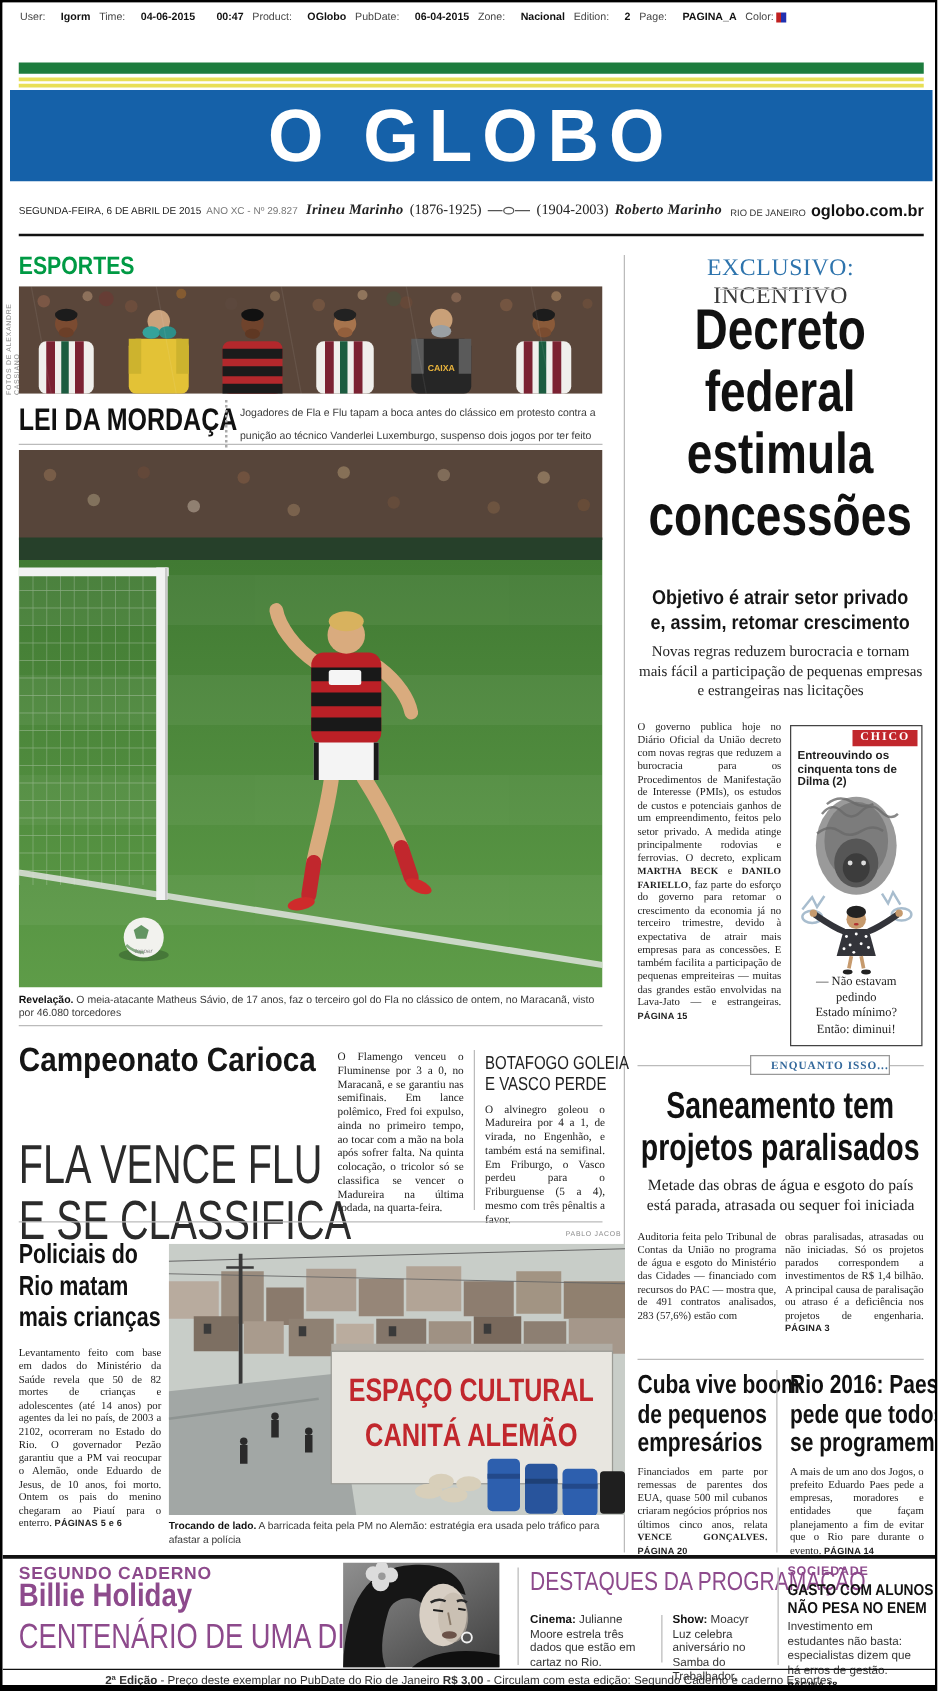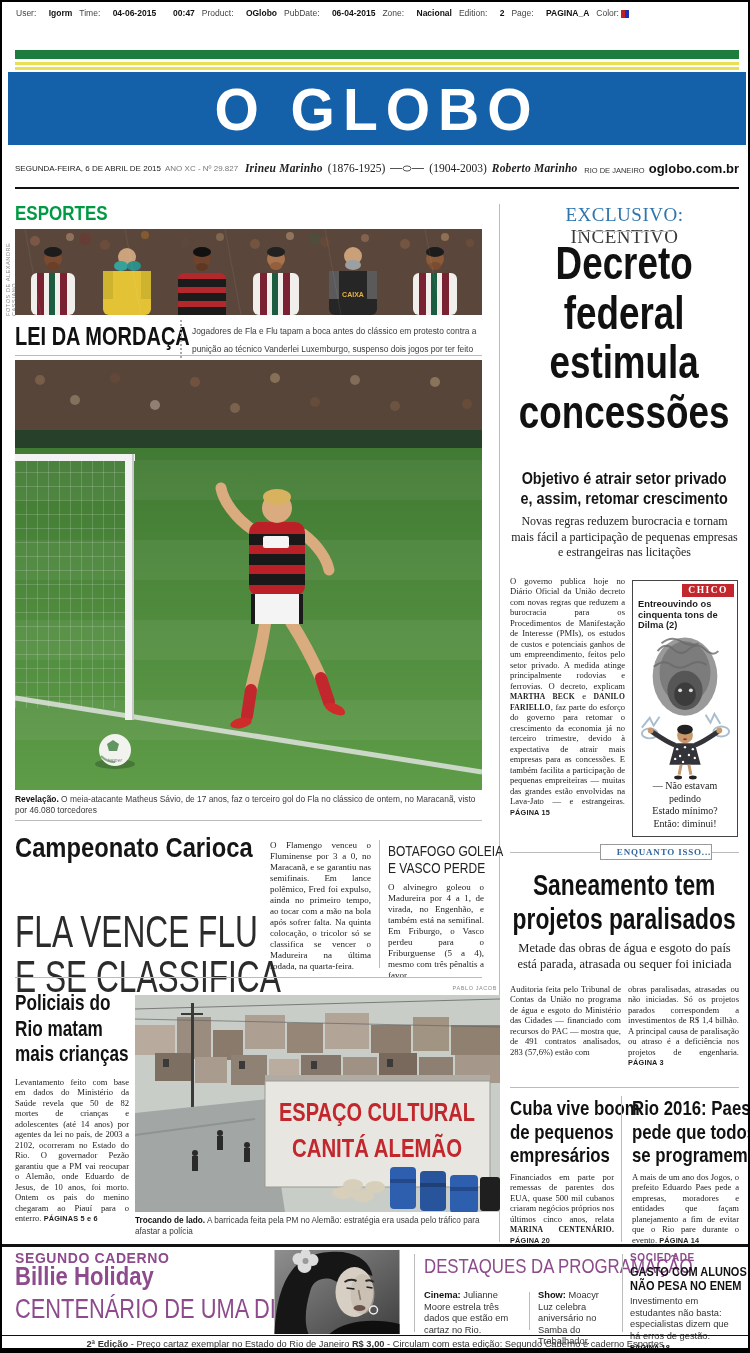--- a/index.html
+++ b/index.html
@@ -459,21 +459,21 @@
     <span>obras paralisadas, atrasadas ou não iniciadas. Só os projetos parados correspondem a investimentos de R$ 1,4 bilhão. A principal causa de paralisação ou atraso é a deficiência nos projetos de engenharia. </span><b class="pref">PÁGINA 3</b>
   </div>
   <div class="abs grule" style="left:508px;top:1085px;width:229px;height:1px;"></div>
 
   <div class="abs" style="left:508px;top:1094px;width:104px;">
     <span class="cxL80" style="font-weight:bold;font-size:21px;line-height:1.12;color:#111;">Cuba vive boom</span>
     <span class="cxL80" style="font-weight:bold;font-size:21px;line-height:1.12;color:#111;">de pequenos</span>
     <span class="cxL80" style="font-weight:bold;font-size:21px;line-height:1.12;color:#111;">empresários</span>
   </div>
   <div class="abs bodytxt" style="left:508px;top:1170px;width:104px;">
-    <span>Financiados em parte por remessas de parentes dos EUA, quase 500 mil cubanos criaram negócios próprios nos últimos cinco anos, relata </span><b class="byname">MARINA CENTENÁRIO.</b> <b class="pref">PÁGINA 20</b>
+    <span>Financiados em parte por remessas de parentes dos EUA, quase 500 mil cubanos criaram negócios próprios nos últimos cinco anos, relata </span><b class="byname">VENCE GONÇALVES.</b> <b class="pref">PÁGINA 20</b>
   </div>
   <div class="abs grule" style="left:619px;top:1094px;width:1px;height:146px;"></div>
   <div class="abs" style="left:630px;top:1094px;width:107px;">
     <span class="cxL80" style="font-weight:bold;font-size:21px;line-height:1.12;color:#111;">Rio 2016: Paes</span>
     <span class="cxL80" style="font-weight:bold;font-size:21px;line-height:1.12;color:#111;">pede que todos</span>
     <span class="cxL80" style="font-weight:bold;font-size:21px;line-height:1.12;color:#111;">se programem</span>
   </div>
   <div class="abs bodytxt" style="left:630px;top:1170px;width:107px;">
     <span>A mais de um ano dos Jogos, o prefeito Eduardo Paes pede a empresas, moradores e entidades que façam planejamento a fim de evitar que o Rio pare durante o evento. </span><b class="pref">PÁGINA 14</b>
   </div>
@@ -529,16 +529,16 @@
   <div class="abs purple" style="left:628px;top:1250px;font-weight:bold;font-size:10px;letter-spacing:.6px;">SOCIEDADE</div>
   <div class="abs" style="left:628px;top:1263px;width:110px;">
     <span class="cxL88" style="font-weight:bold;font-size:12.5px;line-height:1.15;color:#111;">GASTO COM ALUNOS</span>
     <span class="cxL88" style="font-weight:bold;font-size:12.5px;line-height:1.15;color:#111;">NÃO PESA NO ENEM</span>
   </div>
   <div class="abs fitem" style="left:628px;top:1294px;width:110px;">
     <span>Investimento em estudantes não basta: especialistas dizem que há erros de gestão. </span><b class="pref">PÁGINA 18</b>
   </div>
   <div class="abs rule" style="left:0;top:1333px;width:750px;height:1px;"></div>
   <div id="edition-line" class="abs">
-    <b>2ª Edição</b><span> - Preço cartaz exemplar no Estado do Rio de Janeiro </span><b>R$ 3,00</b><span> - Circulam com esta edição: Segundo Caderno e caderno Esportes</span>
+    <b>2ª Edição</b><span> - Preço deste exemplar no PubDate do Rio de Janeiro </span><b>R$ 3,00</b><span> - Circulam com esta edição: Segundo Caderno e caderno Esportes</span>
   </div>
 
 </div>
 
 </body></html>

